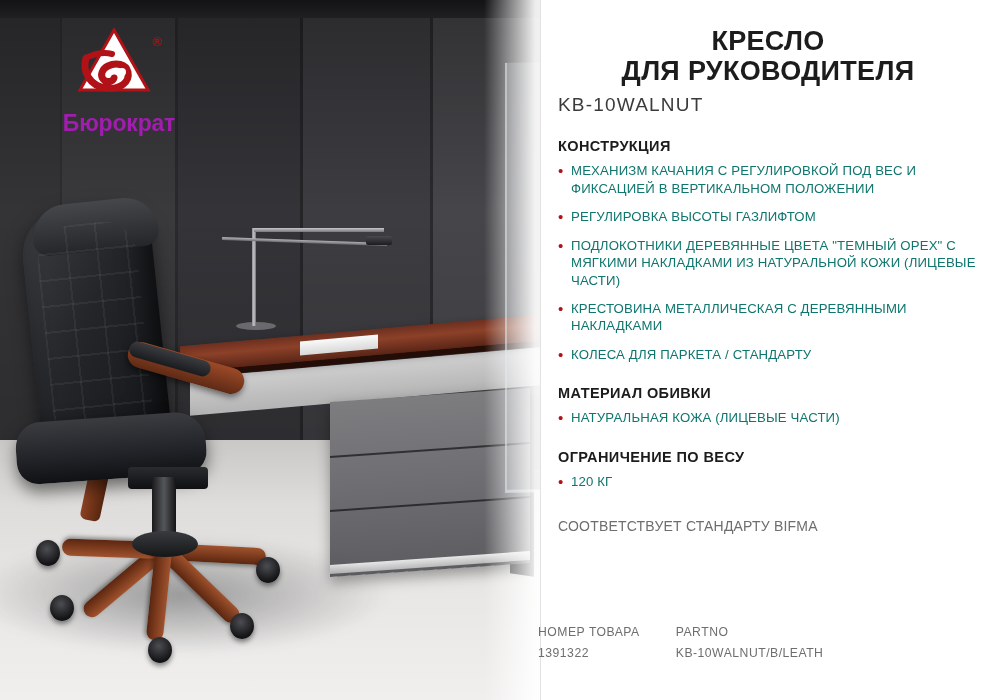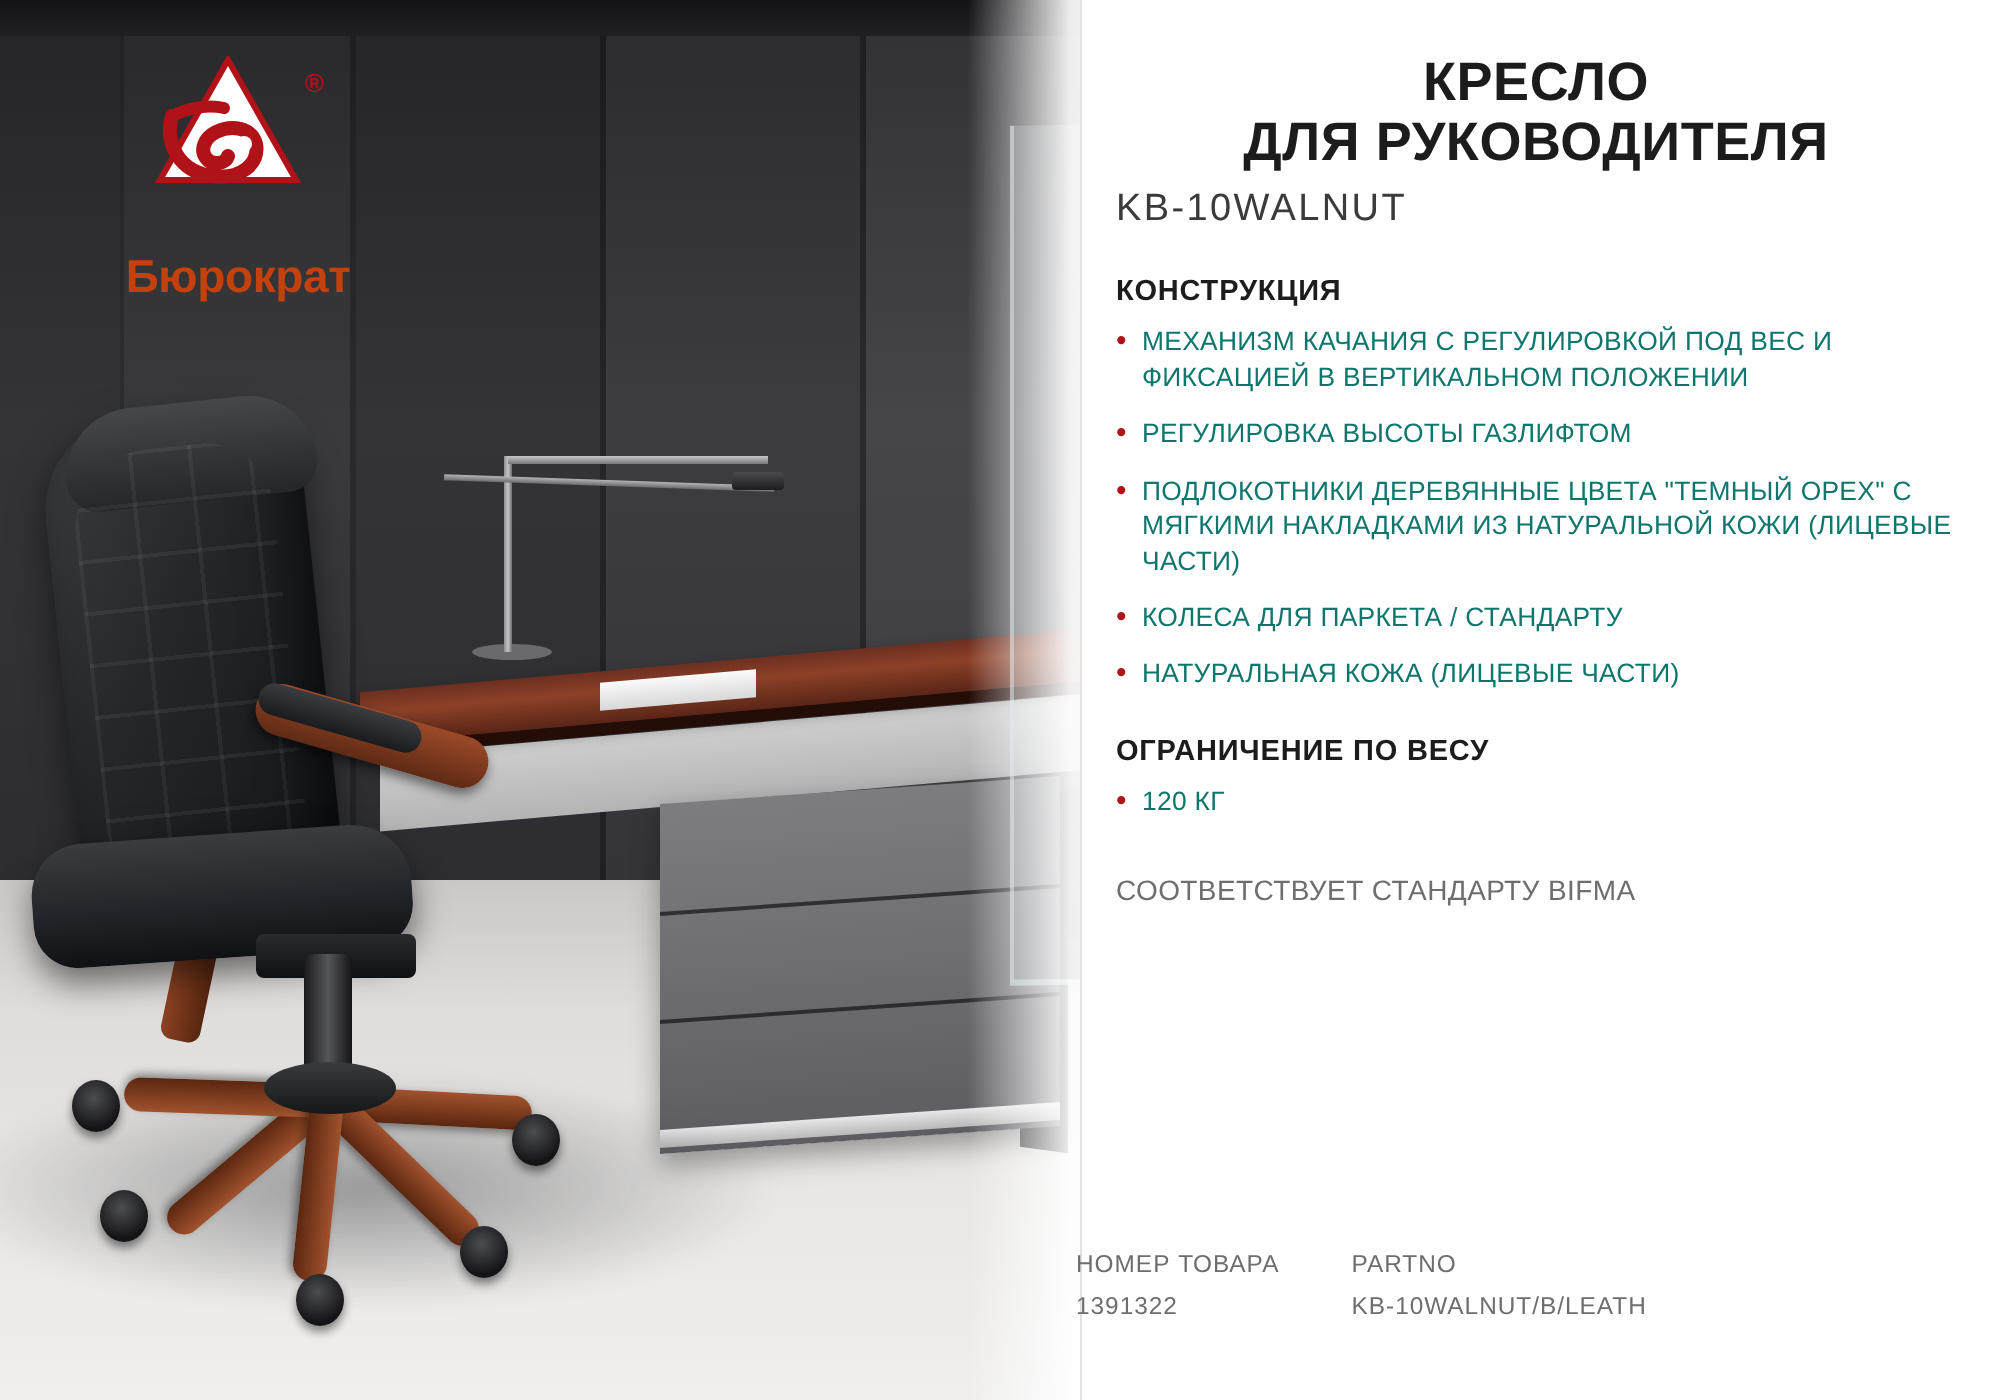--- a/index.html
+++ b/index.html
@@ -262,22 +262,22 @@
   
   .logo {
     position: absolute; left: 44px; top: 28px; width: 150px; height: 120px;
   }
   .logo-mark { position:relative; width: 112px; height: 78px; margin-left: 12px; }
   .logo-reg {
     position:absolute; right: 6px; top: 6px;
     font-size: 13px; color: #b01217; font-weight: bold;
   }
   .logo-word {
-    margin-top: 19px;
-    font-size: 23px; font-weight: bold; color: #c2410c;
+    margin-top: 4px;
+    font-size: 23px; font-weight: bold; color: #a21caf;
     letter-spacing: -0.2px;
     text-align: center;
   }
 
   
   .content { position:absolute; left: 558px; top: 26px; width: 420px; }
   .title {
     font-size: 27px; font-weight: bold; color: #1c1c1c;
     line-height: 1.12; letter-spacing: 0.3px; text-align: center;
   }
@@ -408,23 +408,25 @@
       <div>КРЕСЛО</div>
       <div>ДЛЯ РУКОВОДИТЕЛЯ</div>
     </div>
     <div class="model">KB-10WALNUT</div>
 
     <div class="sec-head">КОНСТРУКЦИЯ</div>
     <ul class="bullets">
       <li>МЕХАНИЗМ КАЧАНИЯ С РЕГУЛИРОВКОЙ ПОД ВЕС И ФИКСАЦИЕЙ В ВЕРТИКАЛЬНОМ ПОЛОЖЕНИИ</li>
       <li>РЕГУЛИРОВКА ВЫСОТЫ ГАЗЛИФТОМ</li>
       <li>ПОДЛОКОТНИКИ ДЕРЕВЯННЫЕ ЦВЕТА "ТЕМНЫЙ ОРЕХ" С МЯГКИМИ НАКЛАДКАМИ ИЗ НАТУРАЛЬНОЙ КОЖИ (ЛИЦЕВЫЕ ЧАСТИ)</li>
+      <li>КРЕСТОВИНА МЕТАЛЛИЧЕСКАЯ С ДЕРЕВЯННЫМИ НАКЛАДКАМИ</li>
       <li>КОЛЕСА ДЛЯ ПАРКЕТА / СТАНДАРТУ</li>
     </ul>
 
+    <div class="sec-head">МАТЕРИАЛ ОБИВКИ</div>
     <ul class="bullets">
       <li>НАТУРАЛЬНАЯ КОЖА (ЛИЦЕВЫЕ ЧАСТИ)</li>
     </ul>
 
     <div class="sec-head">ОГРАНИЧЕНИЕ ПО ВЕСУ</div>
     <ul class="bullets">
       <li>120 КГ</li>
     </ul>
 
     <div class="note">

